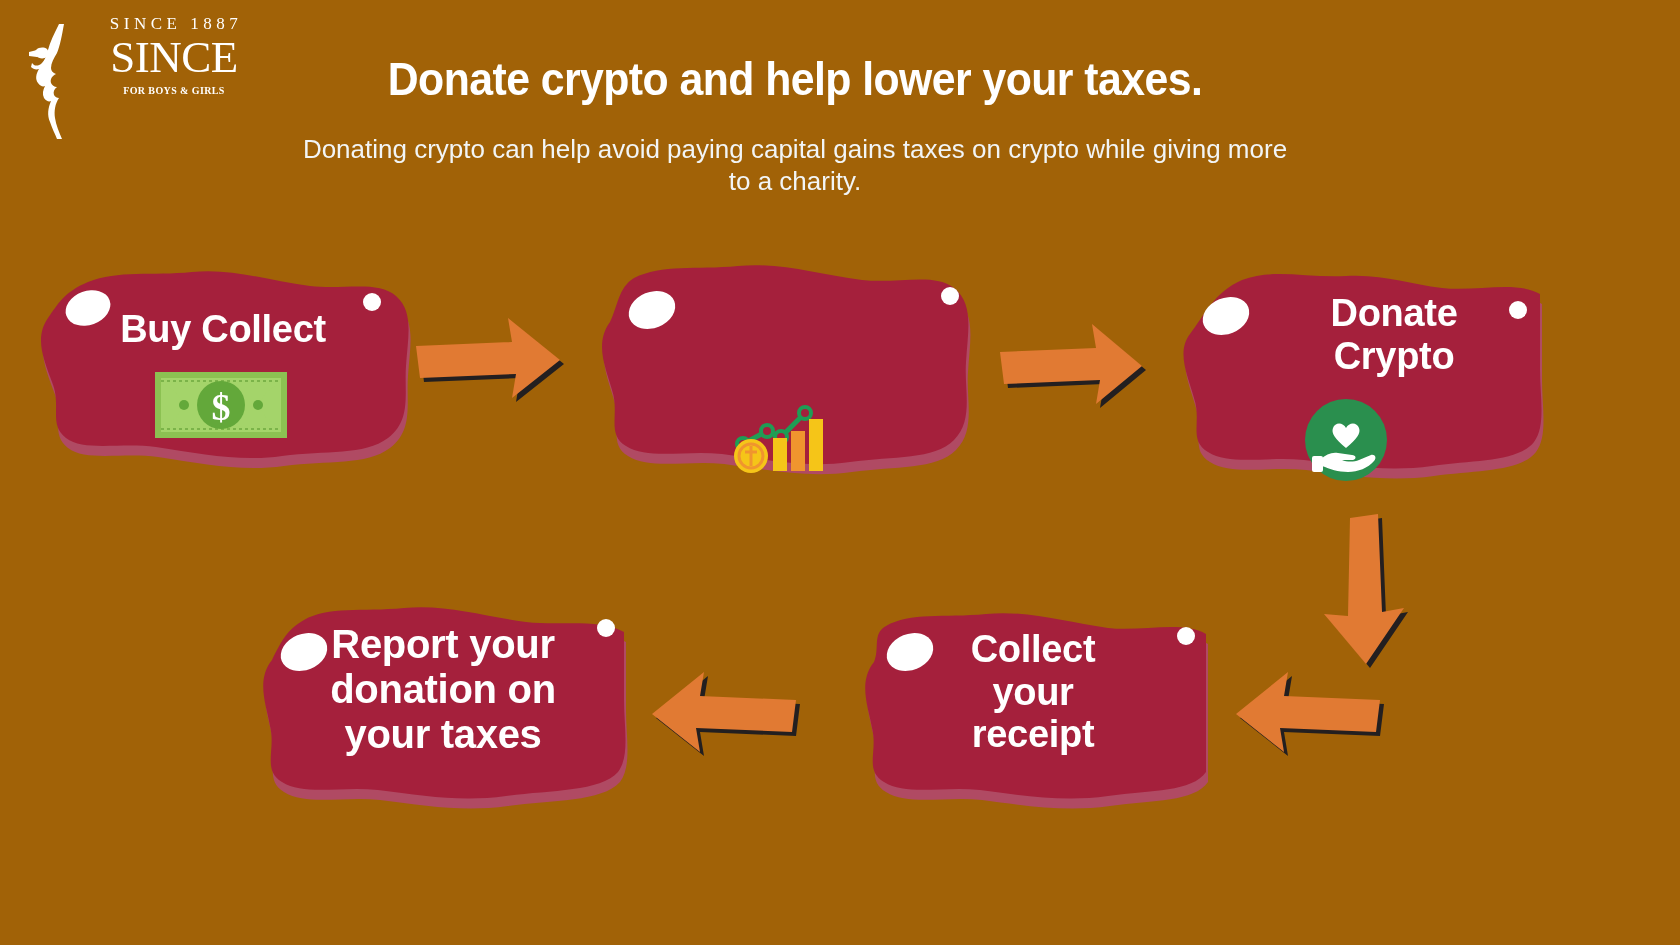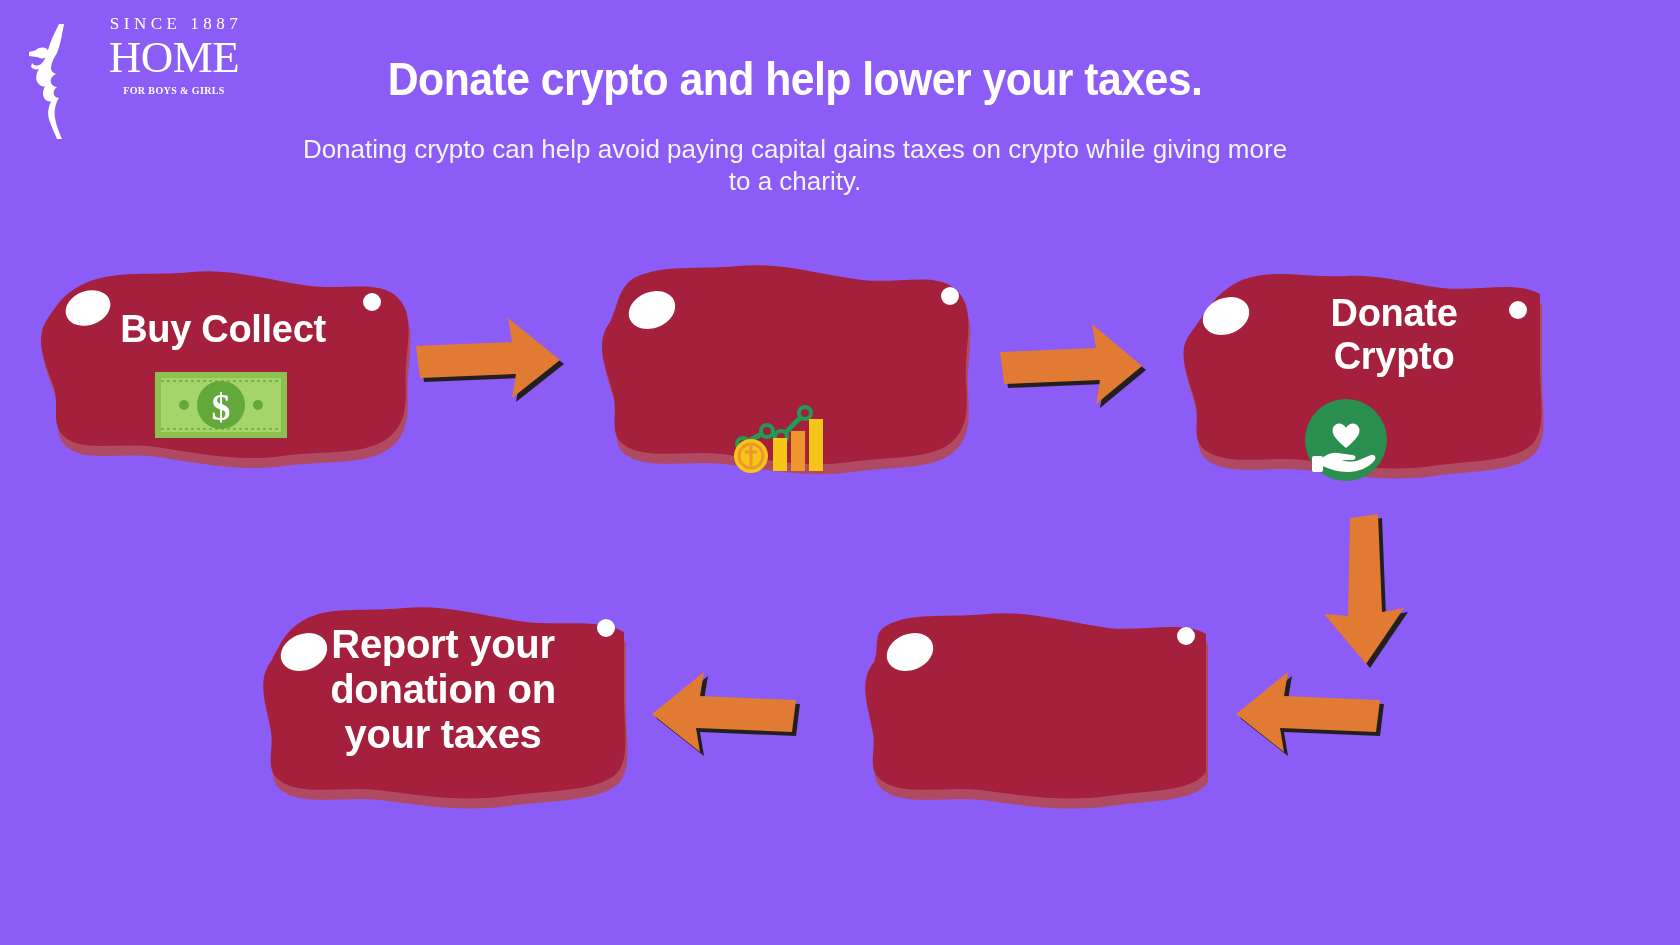--- a/index.html
+++ b/index.html
@@ -12,21 +12,21 @@
     width: 1680px;
     height: 945px;
     overflow: hidden;
     font-family: "Liberation Sans", sans-serif;
     position: relative;
   }
   #canvas {
     position: relative;
     width: 1680px;
     height: 945px;
-    background: #8b5cf6;
+    background: #a16207;
   }
 
   
   .logo {
     position: absolute;
     left: 26px;
     top: 14px;
     width: 240px;
     height: 125px;
   }
@@ -133,21 +133,21 @@
 <div id="canvas">
 
   <div class="logo">
     <svg class="logo-mark" viewBox="0 0 58 118">
       <path fill="#ffffff" d="M33 2 C28 12 24 20 22 28 C20 34 19 38 16 41 C13 44 10 44 8 43 L6 41 L5 45 C7 47 10 48 13 47 C10 52 9 57 12 61 C14 64 17 65 19 64 C17 68 16 72 18 76 C20 79 23 80 25 79 C22 86 21 93 24 100 C26 106 29 112 31 117 L36 117 C33 110 30 103 29 96 C28 89 29 82 33 76 C31 76 29 75 28 73 C27 70 28 67 31 65 C28 65 26 63 25 61 C24 57 26 54 30 52 C27 51 25 49 25 46 C25 41 28 36 31 31 C34 24 36 13 38 2 Z"></path>
       <path fill="#ffffff" d="M10 28 C13 25 18 25 21 27 C23 29 23 33 21 35 C18 37 13 37 10 34 C8 32 8 30 10 28 Z"></path>
       <path fill="#ffffff" d="M3 30 L11 28 L11 35 L3 34 Z"></path>
     </svg>
     <div class="logo-text">
       <div class="logo-since">SINCE 1887</div>
-      <div class="logo-main">HOME</div>
+      <div class="logo-main">SINCE</div>
       <div class="logo-sub">FOR BOYS &amp; GIRLS</div>
     </div>
   </div>
 
   <div class="headline">Donate crypto and help lower your taxes.</div>
   <div class="subhead">Donating crypto can help avoid paying capital gains taxes on crypto while giving more to a charity.</div>
 
   <div class="blob" style="left:28px; top:266px; width:390px; height:215px;">
     <svg width="390" height="215" viewBox="0 0 390 215">
       <path fill="#b04a63" d="M22 62 C8 82 18 104 26 126 C36 150 22 168 40 182 C58 196 96 186 130 191 C176 198 214 206 256 200 C300 194 338 200 362 182 C386 164 378 136 380 110 C382 80 388 56 370 40 C352 24 318 34 284 30 C240 24 206 12 166 16 C126 20 92 14 62 26 C38 36 32 48 22 62 Z"></path>
@@ -244,20 +244,23 @@
     </svg>
   </div>
 
   <div class="blob" style="left:818px; top:604px; width:396px; height:212px;">
     <svg width="396" height="212" viewBox="0 0 396 212">
       <path fill="#b04a63" d="M58 68 C42 88 52 112 56 134 C62 158 48 176 68 188 C90 202 128 192 164 196 C210 202 248 208 292 202 C336 196 376 198 390 178 L390 40 C366 26 326 38 292 34 C248 28 212 16 170 20 C128 24 94 18 70 32 C56 40 64 54 58 68 Z"></path>
       <path fill="#a5203c" d="M56 58 C40 78 50 102 54 124 C60 148 46 166 66 178 C88 192 126 182 162 186 C208 192 246 198 290 192 C334 186 374 188 388 168 L388 30 C364 16 324 28 290 24 C246 18 210 6 168 10 C126 14 92 8 68 22 C54 30 62 44 56 58 Z"></path>
       <ellipse cx="92" cy="48" rx="24" ry="18" fill="#ffffff" transform="rotate(-22 92 48)"></ellipse>
       <circle cx="368" cy="32" r="9" fill="#ffffff"></circle>
     </svg>
+    <div class="blob-label" style="left:70px; top:24px; width:290px; font-size:38px;">Collect
+your
+receipt</div>
   </div>
 
   <div class="arrow" style="left:644px; top:668px; width:160px; height:92px;">
     <svg width="160" height="92" viewBox="0 0 160 92">
       <path d="M156 36 L60 32 L64 8 L12 50 L60 88 L56 64 L152 68 Z" fill="#231f20"></path>
       <path d="M152 32 L56 28 L60 4 L8 46 L56 84 L52 60 L148 64 Z" fill="#e17a33"></path>
     </svg>
   </div>
 
   <div class="blob" style="left:236px; top:590px; width:396px; height:228px;">

